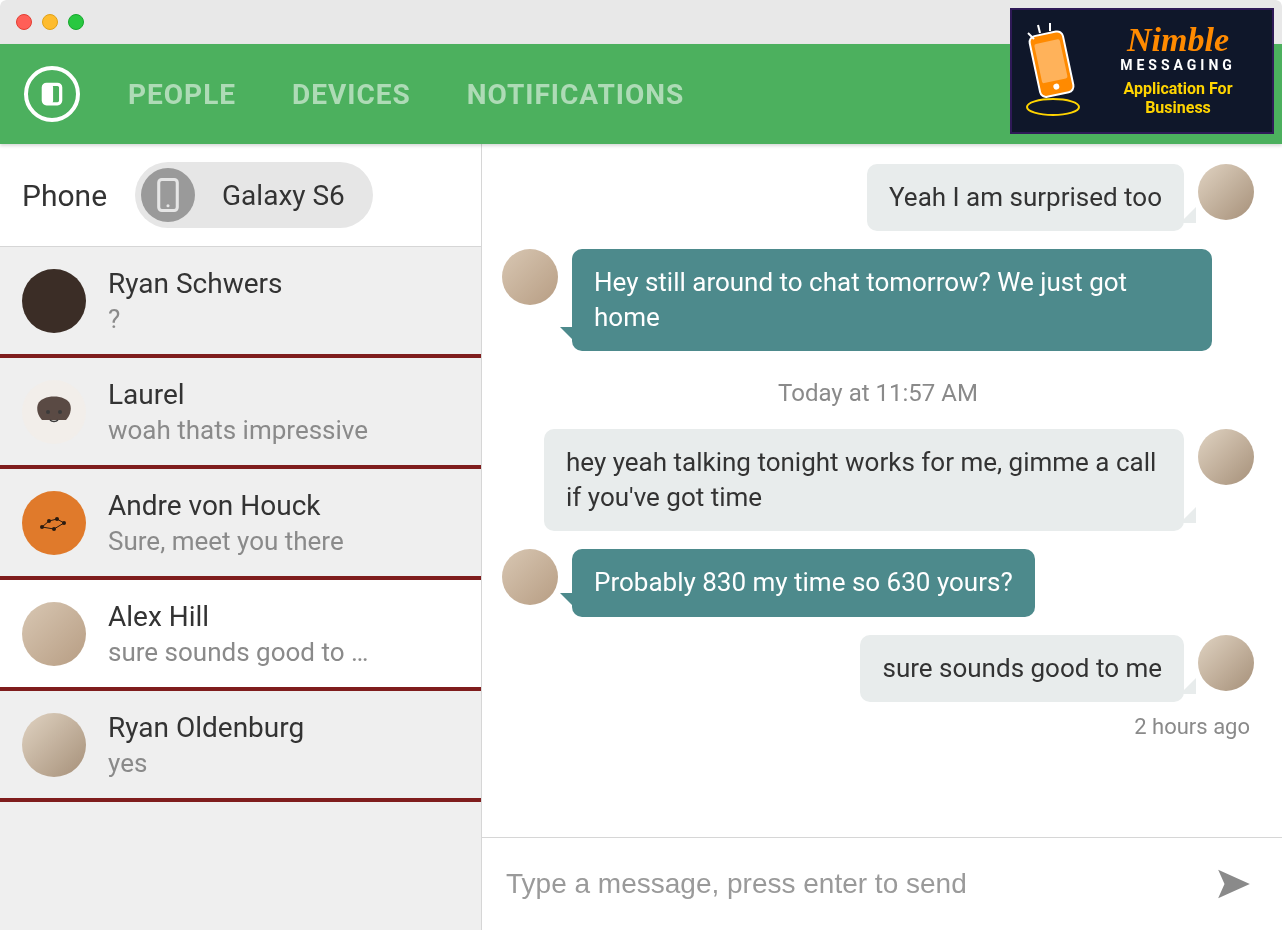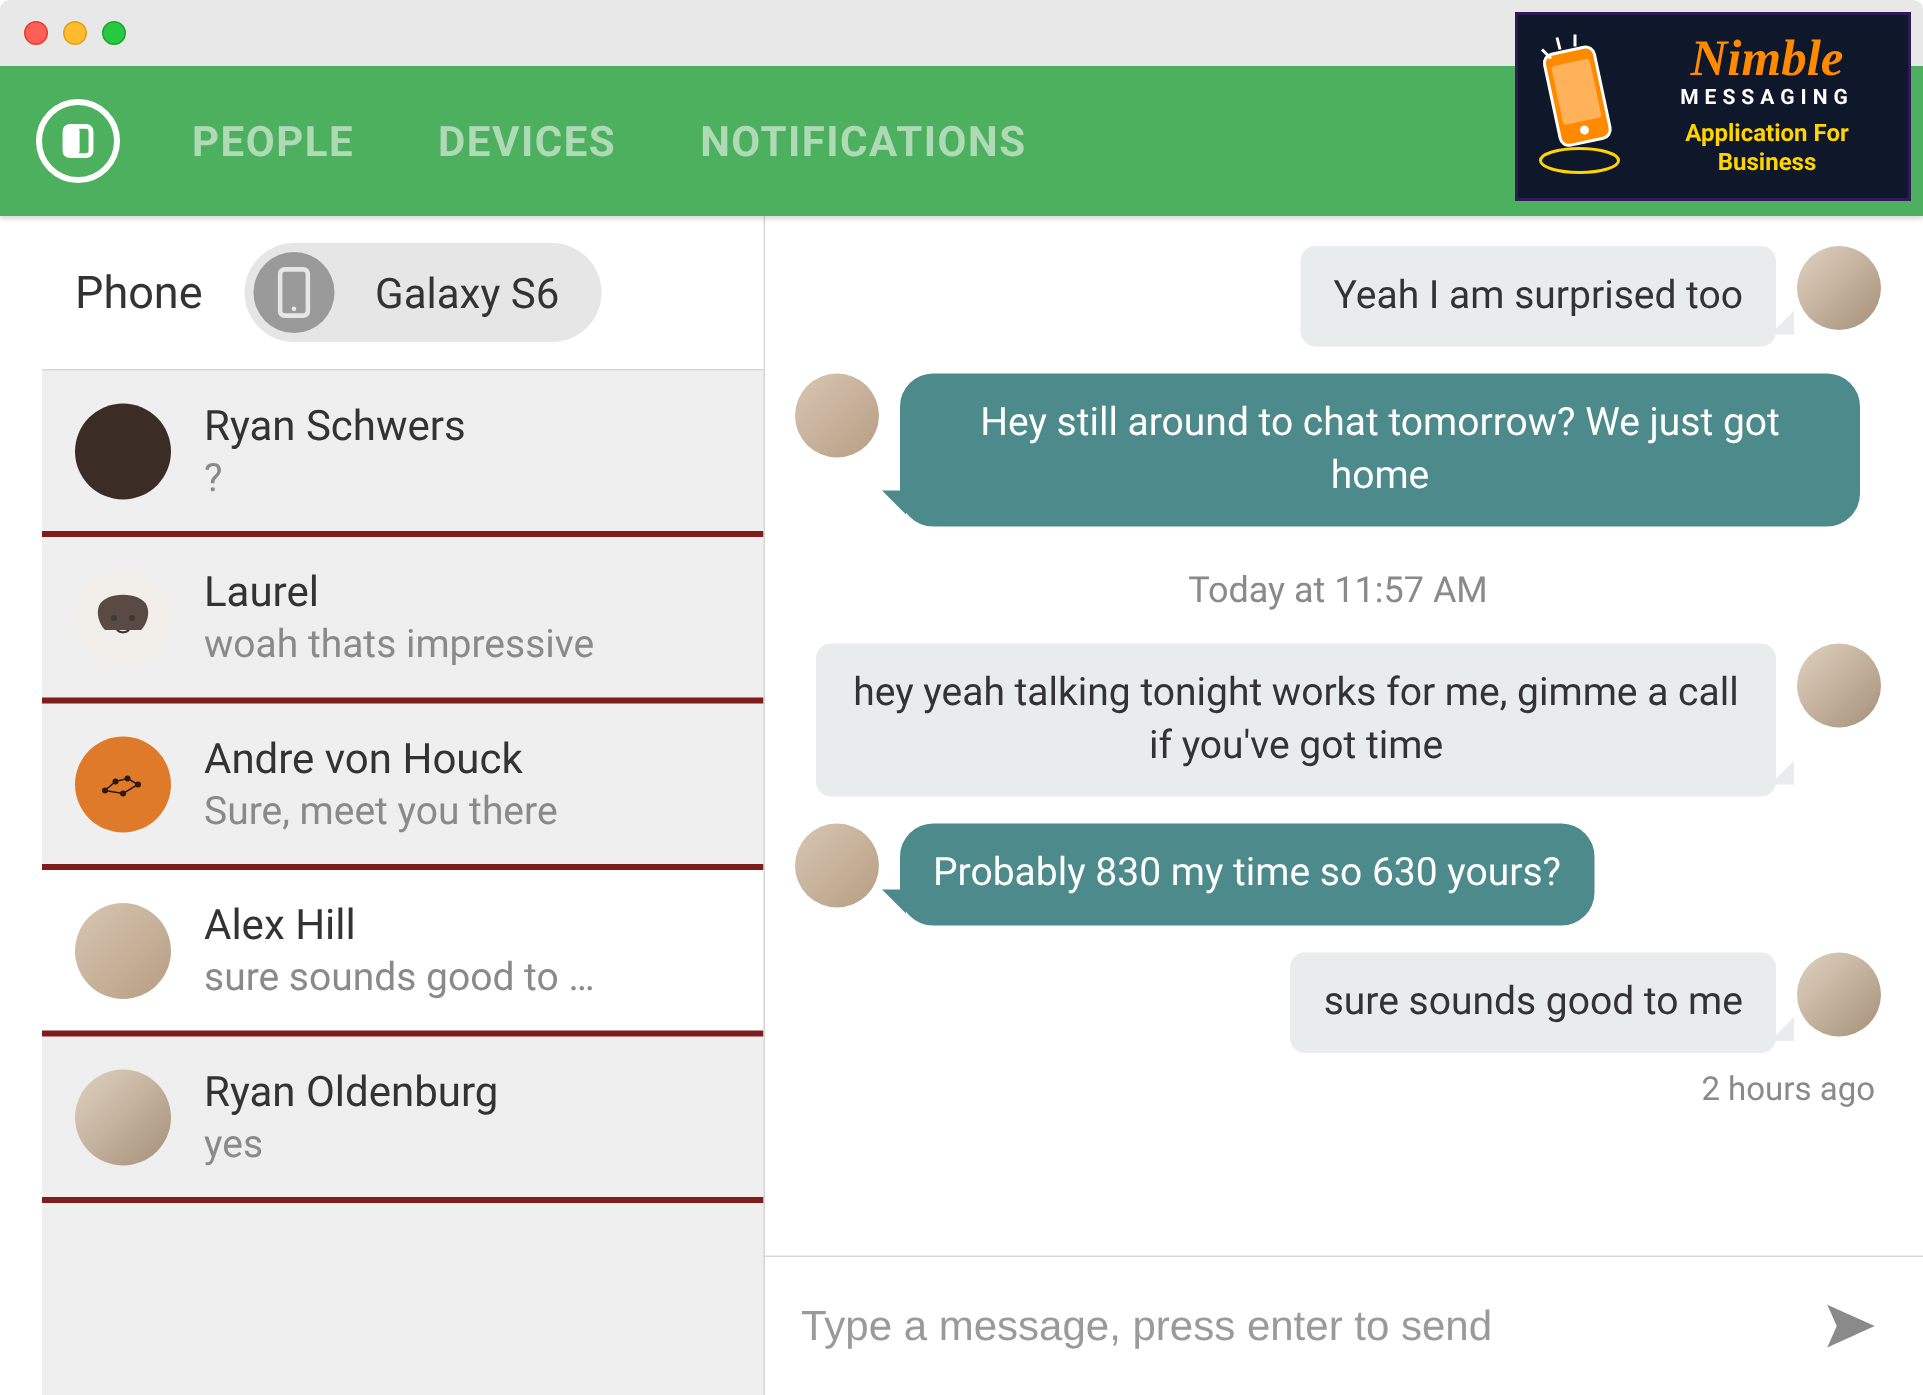--- a/index.html
+++ b/index.html
@@ -72,21 +72,20 @@
     content: "";
     position: absolute;
     bottom: 0; left: -6px; right: -6px;
     height: 6px; background: #fff;
   }
 
   .content {
     flex: 1;
     display: flex;
     min-height: 0;
-    padding-left: 28px;
   }
   .sidebar {
     width: 482px;
     background: #efefef;
     border-right: 1px solid #d6d6d6;
     display: flex;
     flex-direction: column;
   }
   .phone-row {
     background: #fff;
@@ -144,32 +143,32 @@
     overflow-y: auto;
     padding: 20px 28px 12px 20px;
     display: flex; flex-direction: column; gap: 18px;
   }
   .time-divider {
     text-align: center;
     color: #8a8a8a;
     font-size: 24px;
     margin: 10px 0 4px;
   }
-  .msg-row { display:flex; align-items: flex-start; gap: 14px; text-align: center; }
+  .msg-row { display:flex; align-items: flex-start; gap: 14px; }
   .msg-row.out { justify-content: flex-end; }
   .msg-avatar {
     width: 56px; height:56px; border-radius:50%;
     background:#cfcfcf;
     flex-shrink:0;
     overflow:hidden;
   }
   .bubble {
     max-width: 640px;
     padding: 16px 22px;
-    border-radius: 22px;
+    border-radius: 10px;
     font-size: 26px;
     line-height: 1.35;
     position: relative;
   }
   .bubble.in {
     background: #e8ecec;
     color: #333;
     border-radius: 10px;
   }
   .bubble.in.tail::before{

